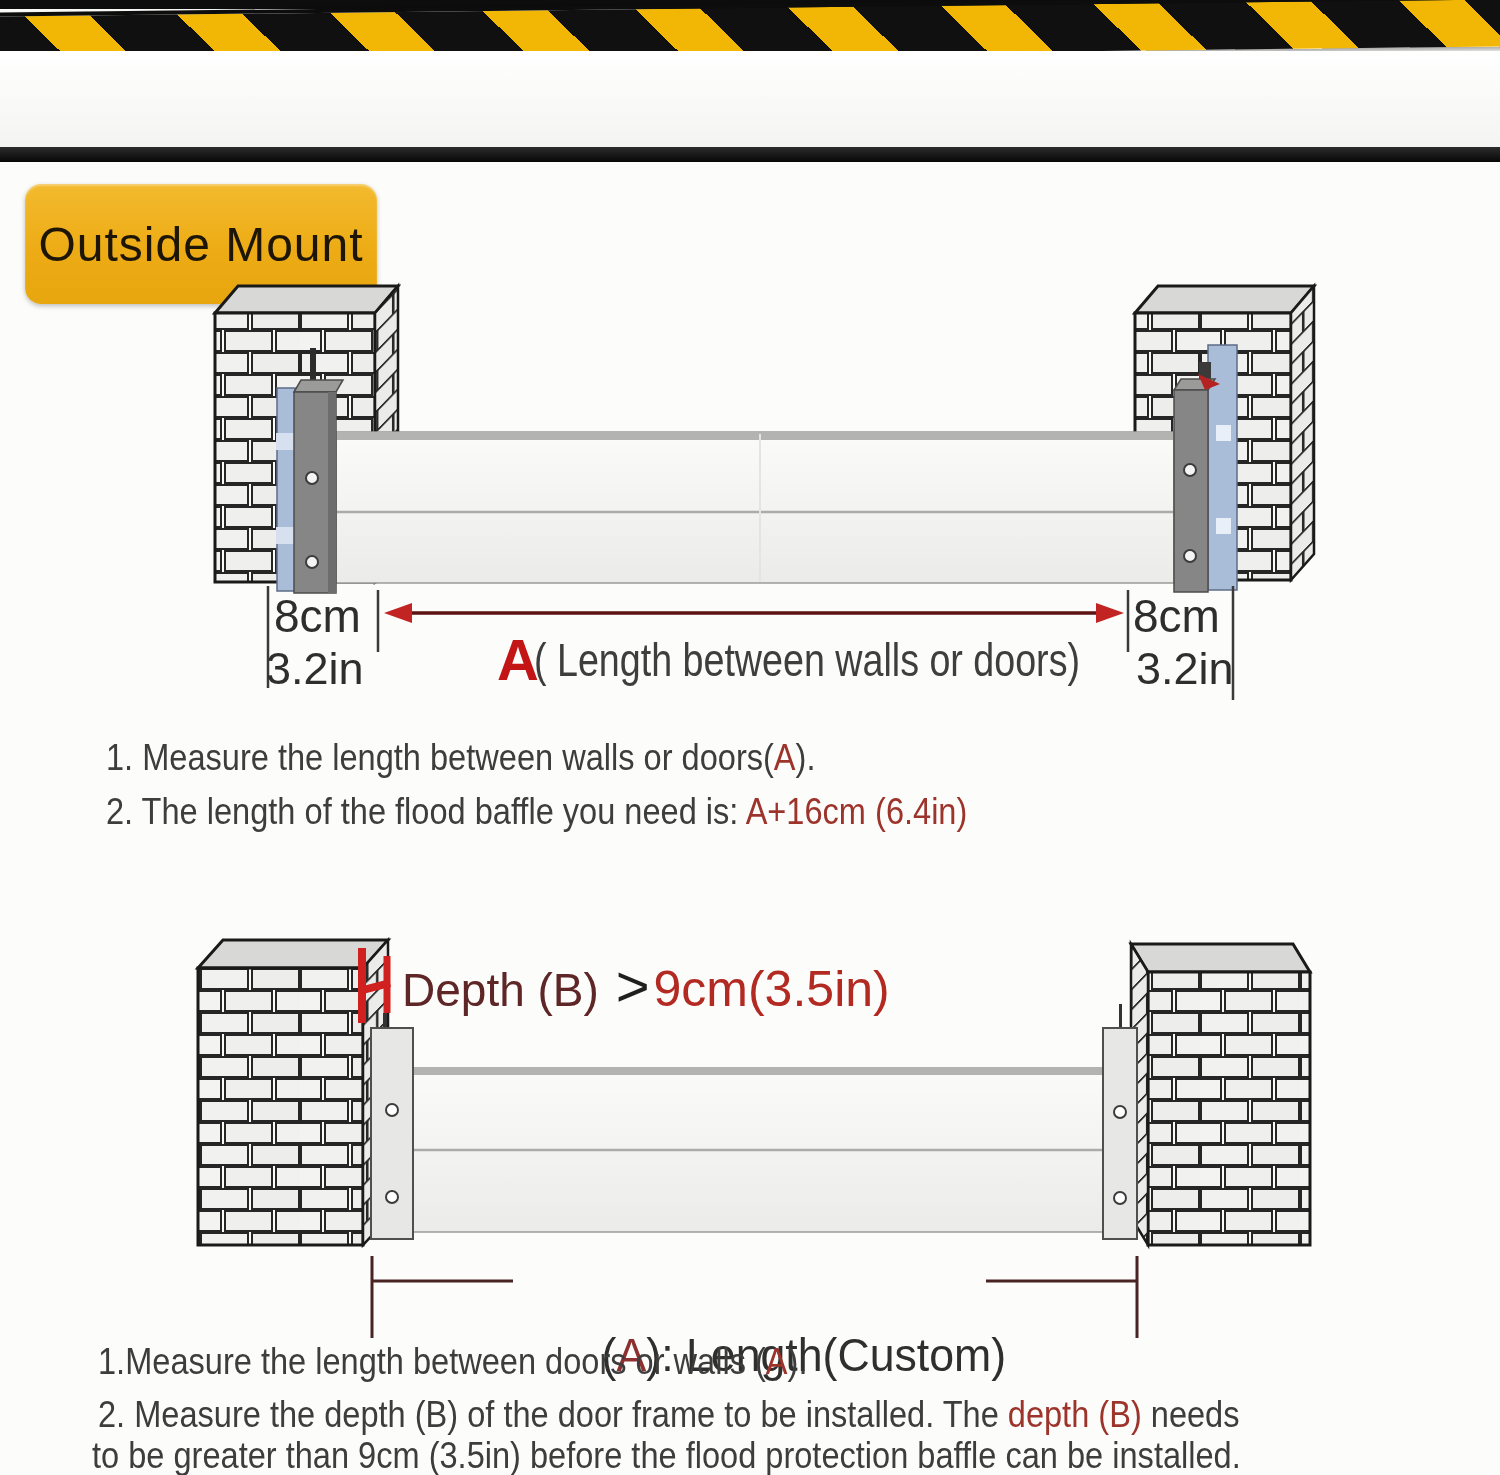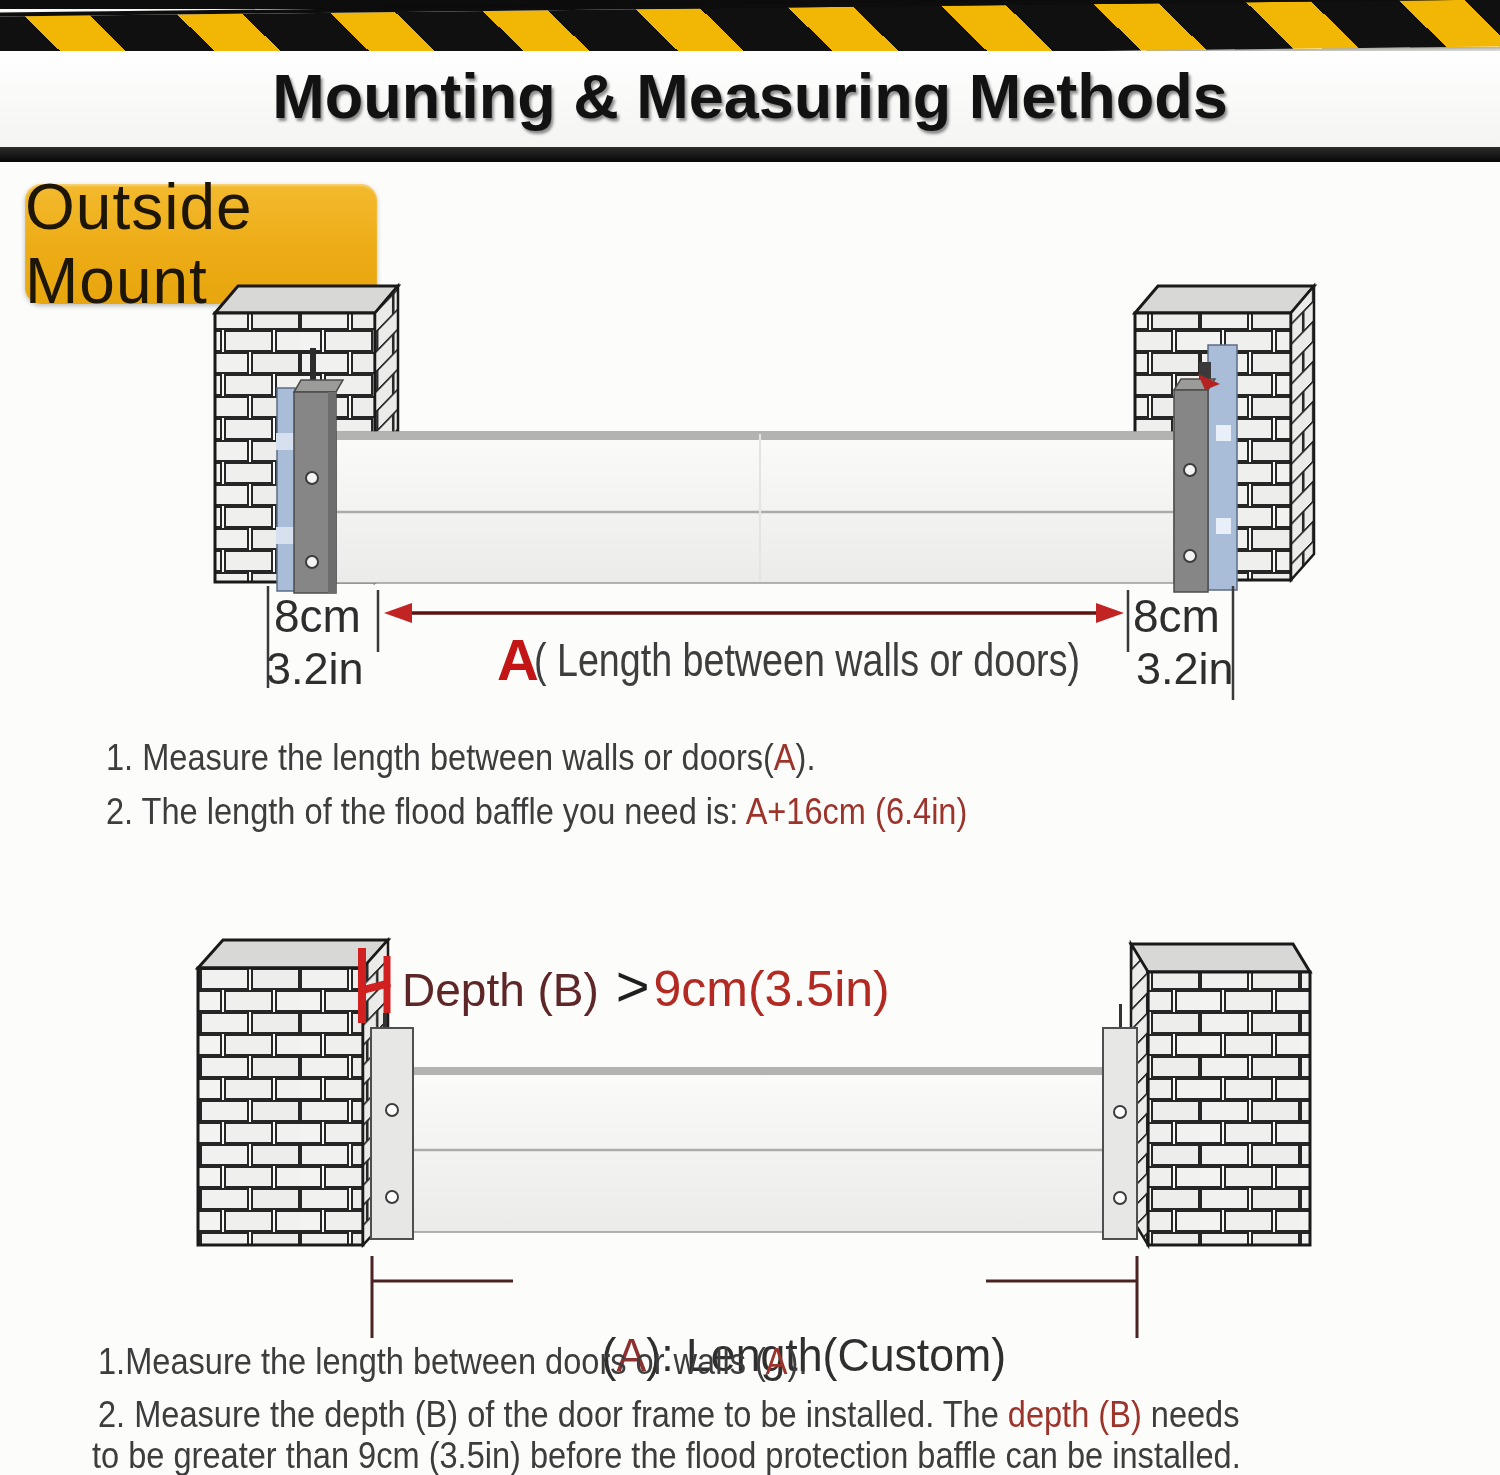--- a/index.html
+++ b/index.html
@@ -23,21 +23,21 @@
     font-size:63px; font-weight:700; color:#121212; letter-spacing:0px;
     text-shadow:2px 3px 3px rgba(0,0,0,0.45);
   }
   .banner-bar { position:absolute; left:0; top:147px; width:1500px; height:15px;
     background:linear-gradient(180deg,#2c2c2c,#070707); }
   
   .badge {
     position:absolute; left:25px; width:352px; height:120px; border-radius:16px;
     background:linear-gradient(180deg,#f3ba2e 0%,#edac15 55%,#e7a60e 100%);
     display:flex; align-items:center; justify-content:center;
-    font-size:64px; color:#1d1506; letter-spacing:1px;
+    font-size:48px; color:#1d1506; letter-spacing:1px;
     box-shadow:0 2px 5px rgba(0,0,0,0.25), inset 0 2px 2px rgba(255,255,255,0.35);
   }
   #badge-outside { top:184px; }
   #badge-inside  { top:839px; }
   
   .diag { position:absolute; left:0; }
   svg text { font-family:"Liberation Sans", sans-serif; }
   
   .depth-label { position:absolute; left:402px; top:952px; display:flex; align-items:baseline; white-space:pre; }
   .depth-dark { font-size:46px; color:#5e2626; }
@@ -61,21 +61,20 @@
 </head>
 <body>
 
 <div class="stage">
 
   <div class="tape-sliver"></div>
   <div class="tape-wrap">
     <div class="tape-band"></div>
   </div>
   <div class="banner"></div>
-  <div class="page-title">Mounting &amp; Measuring Methods</div>
   <div class="banner-bar"></div>
 
   <div class="badge" id="badge-outside">
     <span>Outside Mount</span>
   </div>
 
   <svg class="diag" style="top:268px" width="1500" height="436" viewBox="0 268 1500 436">
     <defs>
       <pattern id="brickP" width="100" height="44" patternUnits="userSpaceOnUse">
         <rect width="100" height="44" fill="#fbfbf9"></rect>

